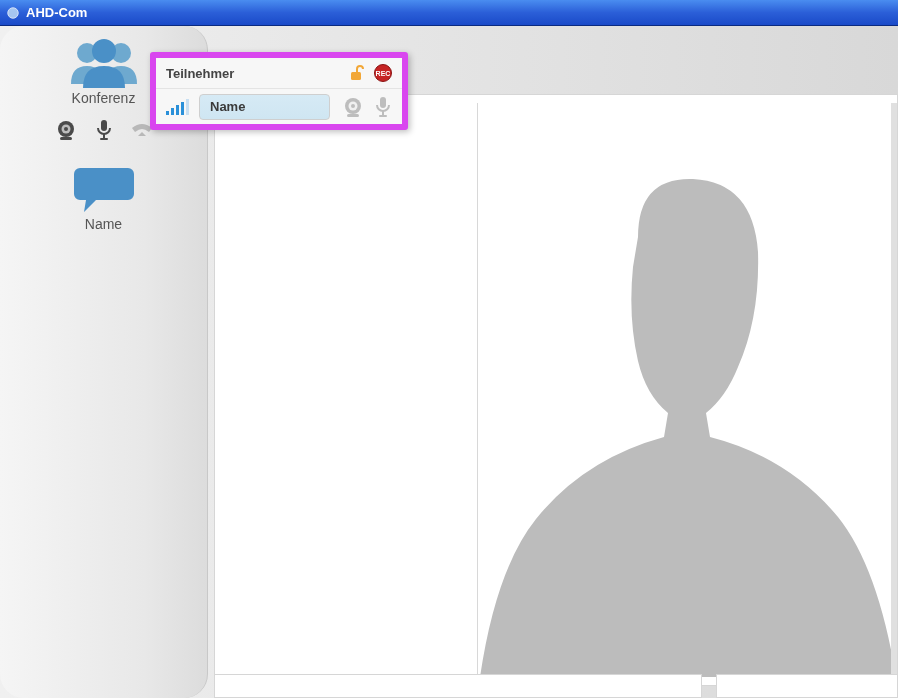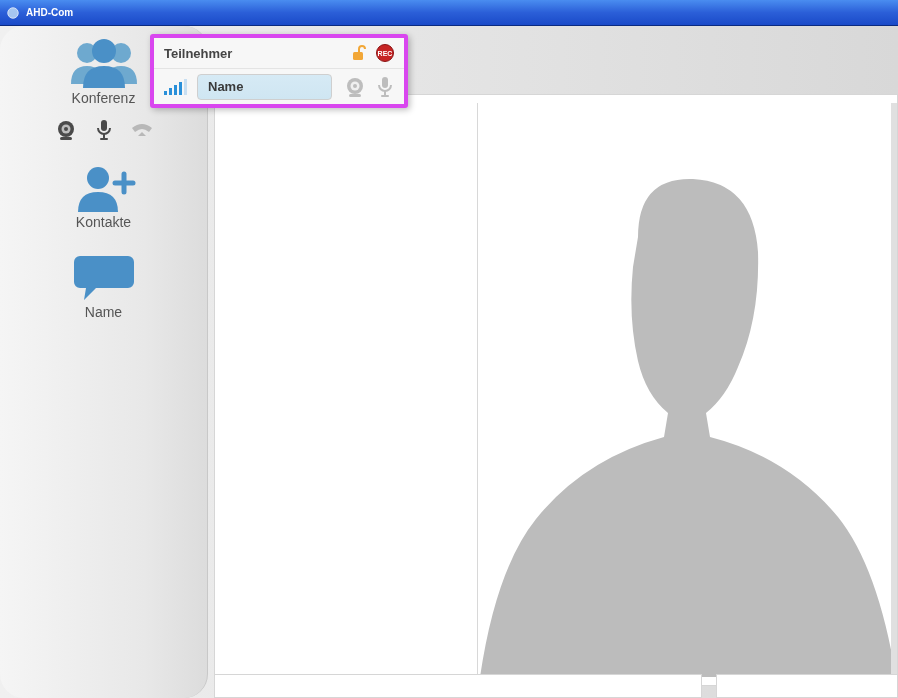--- a/index.html
+++ b/index.html
@@ -4,21 +4,21 @@
 <style>
   * { box-sizing: border-box; margin: 0; padding: 0; }
   html, body { width: 898px; height: 698px; overflow: hidden; font-family: Arial, sans-serif; }
   body { background: linear-gradient(to right, #f0f0f0, #d8d8d8); }
 
   .titlebar {
     height: 26px;
     background: linear-gradient(to bottom, #4a8df0, #2b5fd8, #1a4ac8);
     display: flex; align-items: center;
     padding: 0 6px;
-    color: white; font-size: 10px; font-weight: bold;
+    color: white; font-size: 13px; font-weight: bold;
     border-bottom: 1px solid #0a2a80;
   }
   .titlebar .winicon { width: 14px; height: 14px; margin-right: 6px; opacity: .85; }
 
   .app { display: flex; height: calc(698px - 26px); }
 
   .sidebar {
     width: 208px;
     background: linear-gradient(to right, #f5f5f5 0%, #e8e8e8 70%, #dcdcdc 100%);
     border-right: 1px solid #c8c8c8;
@@ -27,24 +27,24 @@
     border-radius: 24px;
   }
   .nav-item { display:flex; flex-direction:column; align-items:center; margin-bottom:14px; cursor:pointer; width: 100%; padding: 4px 0; }
   .nav-item .label { color:#555; font-size:14px; margin-top:2px; }
   .toolbar-row { display:flex; gap:14px; margin-top:-6px; margin-bottom:18px; }
   .tool-btn { width:24px; height:24px; cursor:pointer; display:flex; align-items:center; justify-content:center; }
 
   .main { flex:1; position:relative; }
 
   .participants-panel {
-    position:absolute; left:-58px; top:8px;
+    position:absolute; left:-58px; top:26px;
     width: 258px;
     background:#f7f7f7;
-    border:4px solid #d946ef;
+    border:6px solid #d946ef;
     border-radius: 3px;
     box-shadow: 2px 2px 6px rgba(0,0,0,.25);
     z-index: 20;
   }
   .participants-header {
     display:flex; align-items:center; height:30px; padding:0 10px;
     font-weight:bold; color:#444; font-size:13px;
   }
   .participants-header .spacer{flex:1;}
   .participants-header .hicon{ margin-left:8px; cursor:pointer; }
@@ -132,33 +132,20 @@
         </svg>
       </div>
       <div class="tool-btn">
         <svg width="24" height="20" viewBox="0 0 24 20">
           <path d="M2 8 Q12 0 22 8 L19 12 Q15 9 12 9 Q9 9 5 12 Z" fill="#b8b8b8"></path>
           <path d="M12 12 L8 16 L16 16 Z" fill="#b8b8b8"></path>
         </svg>
       </div>
     </div>
 
-    <div class="nav-item">
-      <svg width="64" height="48" viewBox="0 0 64 48">
-        <g fill="#4a90c7">
-          <circle cx="26" cy="14" r="11"></circle>
-          <path d="M6 48 Q6 28 26 28 Q46 28 46 48 Z"></path>
-        </g>
-        <g stroke="#4a90c7" stroke-width="5" stroke-linecap="round">
-          <line x1="52" y1="10" x2="52" y2="28"></line>
-            <line x1="43" y1="19" x2="61" y2="19"></line>
-        </g>
-      </svg>
-      <span class="label">Kontakte</span>
-    </div>
 
     <div class="nav-item">
       <svg width="60" height="50" viewBox="0 0 60 50">
         <path fill="#4a90c7" d="M6 4 h48 a6 6 0 0 1 6 6 v20 a6 6 0 0 1 -6 6 H22 L10 48 L12 36 H6 a6 6 0 0 1 -6 -6 V10 a6 6 0 0 1 6 -6 Z"></path>
       </svg>
       <span class="label">Name</span>
     </div>
   </div>
 
   <div class="main">

